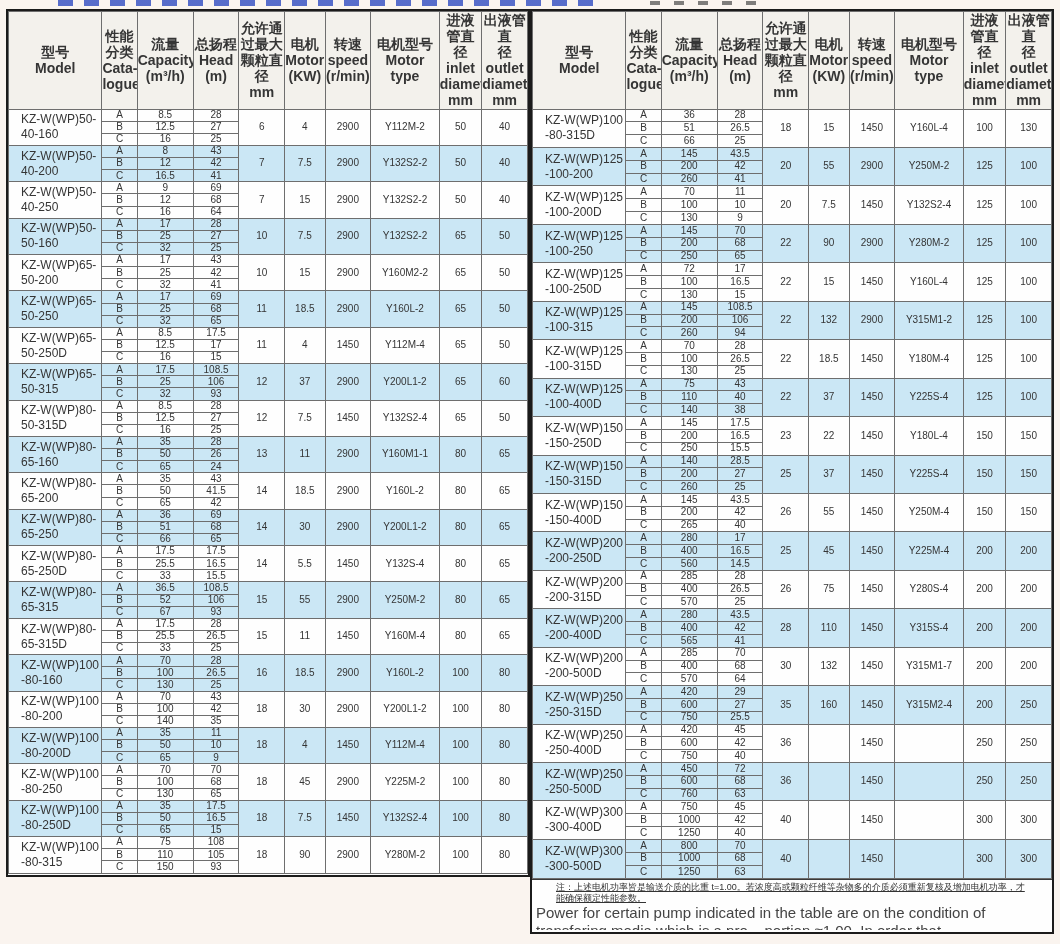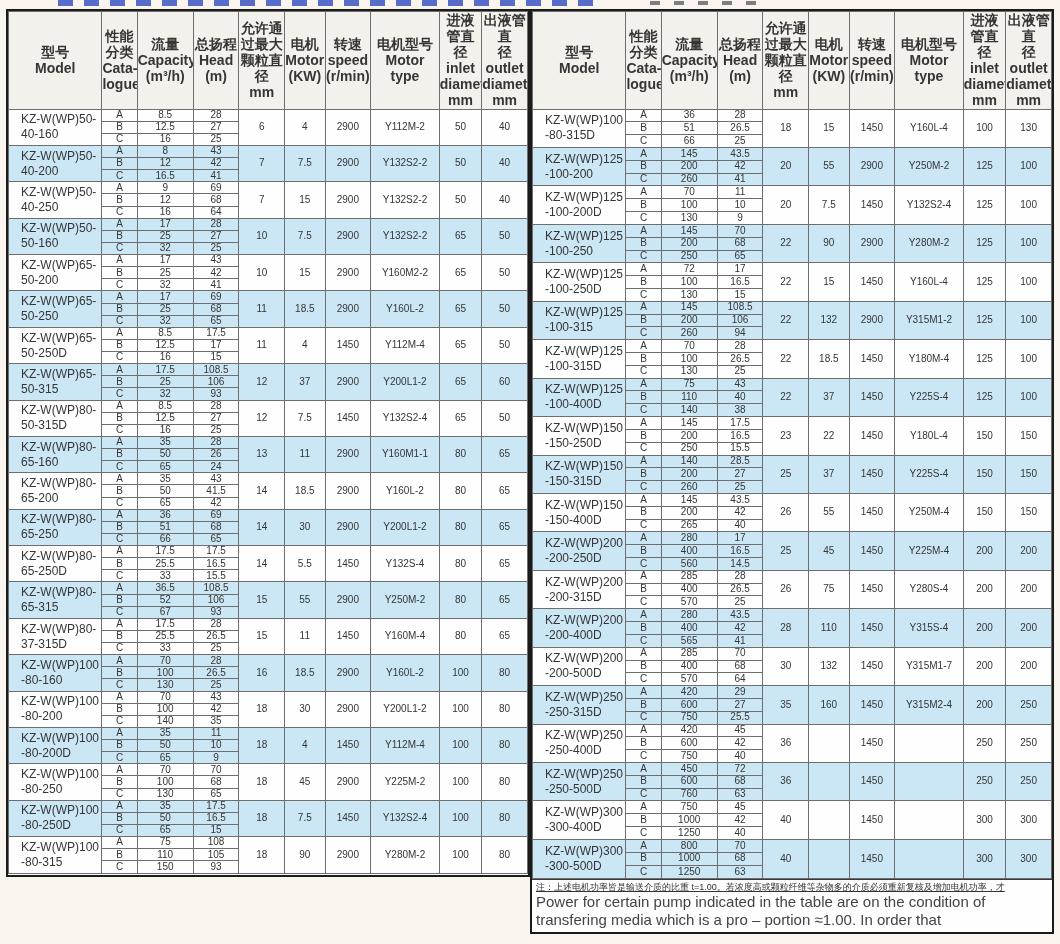--- a/index.html
+++ b/index.html
@@ -40,21 +40,21 @@
   td.model{
     text-align:left;padding-left:12px;white-space:normal;
     font-size:12px;line-height:1.25;word-break:break-all;
   }
   tr.alt td{background:#cbe7f5;}
   .note{
     border-top:1px solid #3a3a3a;
     padding:2px 4px 0 4px;font-size:9px;color:#333;line-height:1.22;
     background:#fefefe;height:48px;overflow:hidden;
   }
-  .note .cn{text-decoration:underline;}
+  .note .cn{text-decoration:underline;margin-left:20px;}
   .note .en{font-size:15px;color:#444;}
 </style>
 </head>
 <body>
 
 <div class="canvas">
 
   <div class="title-frag"></div>
   <div class="title-frag2"></div>
 
@@ -416,21 +416,21 @@
               <td>B</td>
               <td>52</td>
               <td>106</td>
             </tr>
             <tr class="alt">
               <td>C</td>
               <td>67</td>
               <td>93</td>
             </tr>
             <tr>
-              <td rowspan="3" class="model">KZ-W(WP)80-37-315D</td>
+              <td rowspan="3" class="model">KZ-W(WP)80-65-315D</td>
               <td>A</td>
               <td>17.5</td>
               <td>28</td>
               <td rowspan="3">15</td>
               <td rowspan="3">11</td>
               <td rowspan="3">1450</td>
               <td rowspan="3">Y160M-4</td>
               <td rowspan="3">80</td>
               <td rowspan="3">65</td>
             </tr>
@@ -1071,19 +1071,20 @@
             </tr>
             <tr class="alt">
               <td>C</td>
               <td>1250</td>
               <td>63</td>
             </tr>
           </tbody>
       </table>
       <div class="note">
         <div class="cn">注：上述电机功率皆是输送介质的比重 t=1.00。若浓度高或颗粒纤维等杂物多的介质必须重新复核及增加电机功率，才</div>
+        <div class="cn">能确保额定性能参数。</div>
         <div class="en">Power for certain pump indicated in the table are on the condition of transfering media which is a pro – portion ≈1.00. In order that</div>
         <div class="en">technical parameter remain no change, power should  be raised if transfering high viscosity media or liquid with particles or fibers.</div>
       </div>
     </div>
 
   </div>
 </div>
 
 </body></html>

